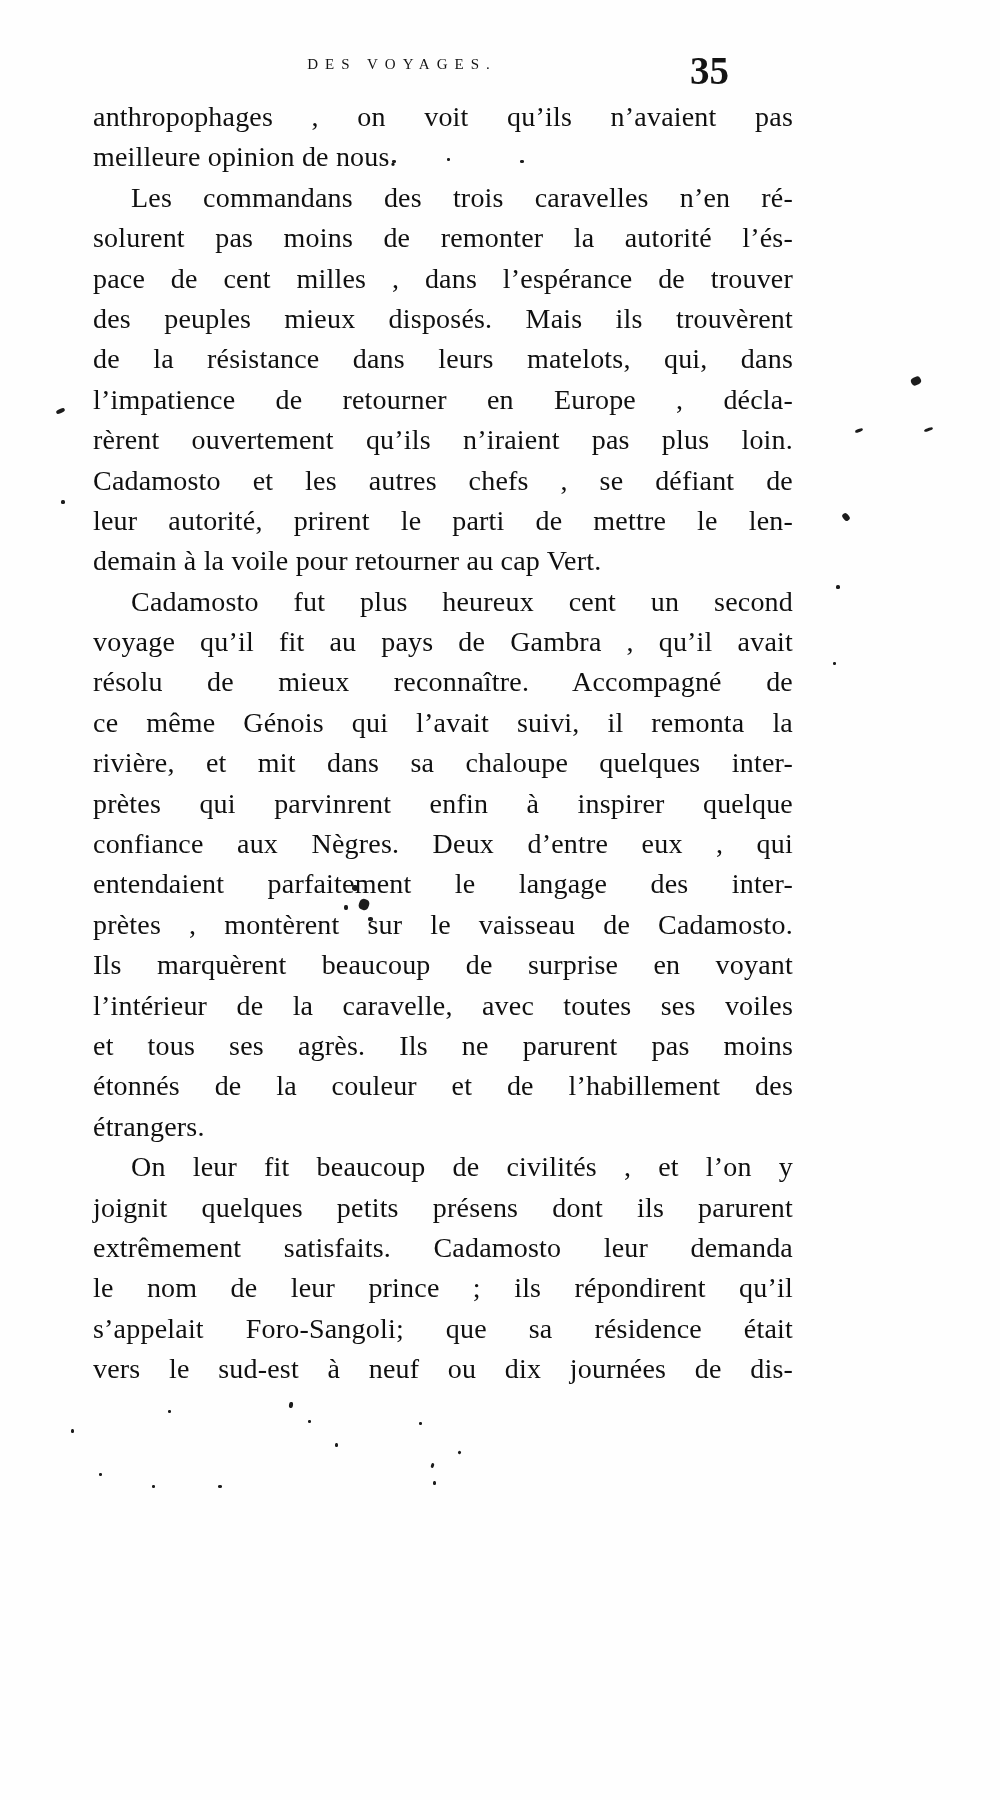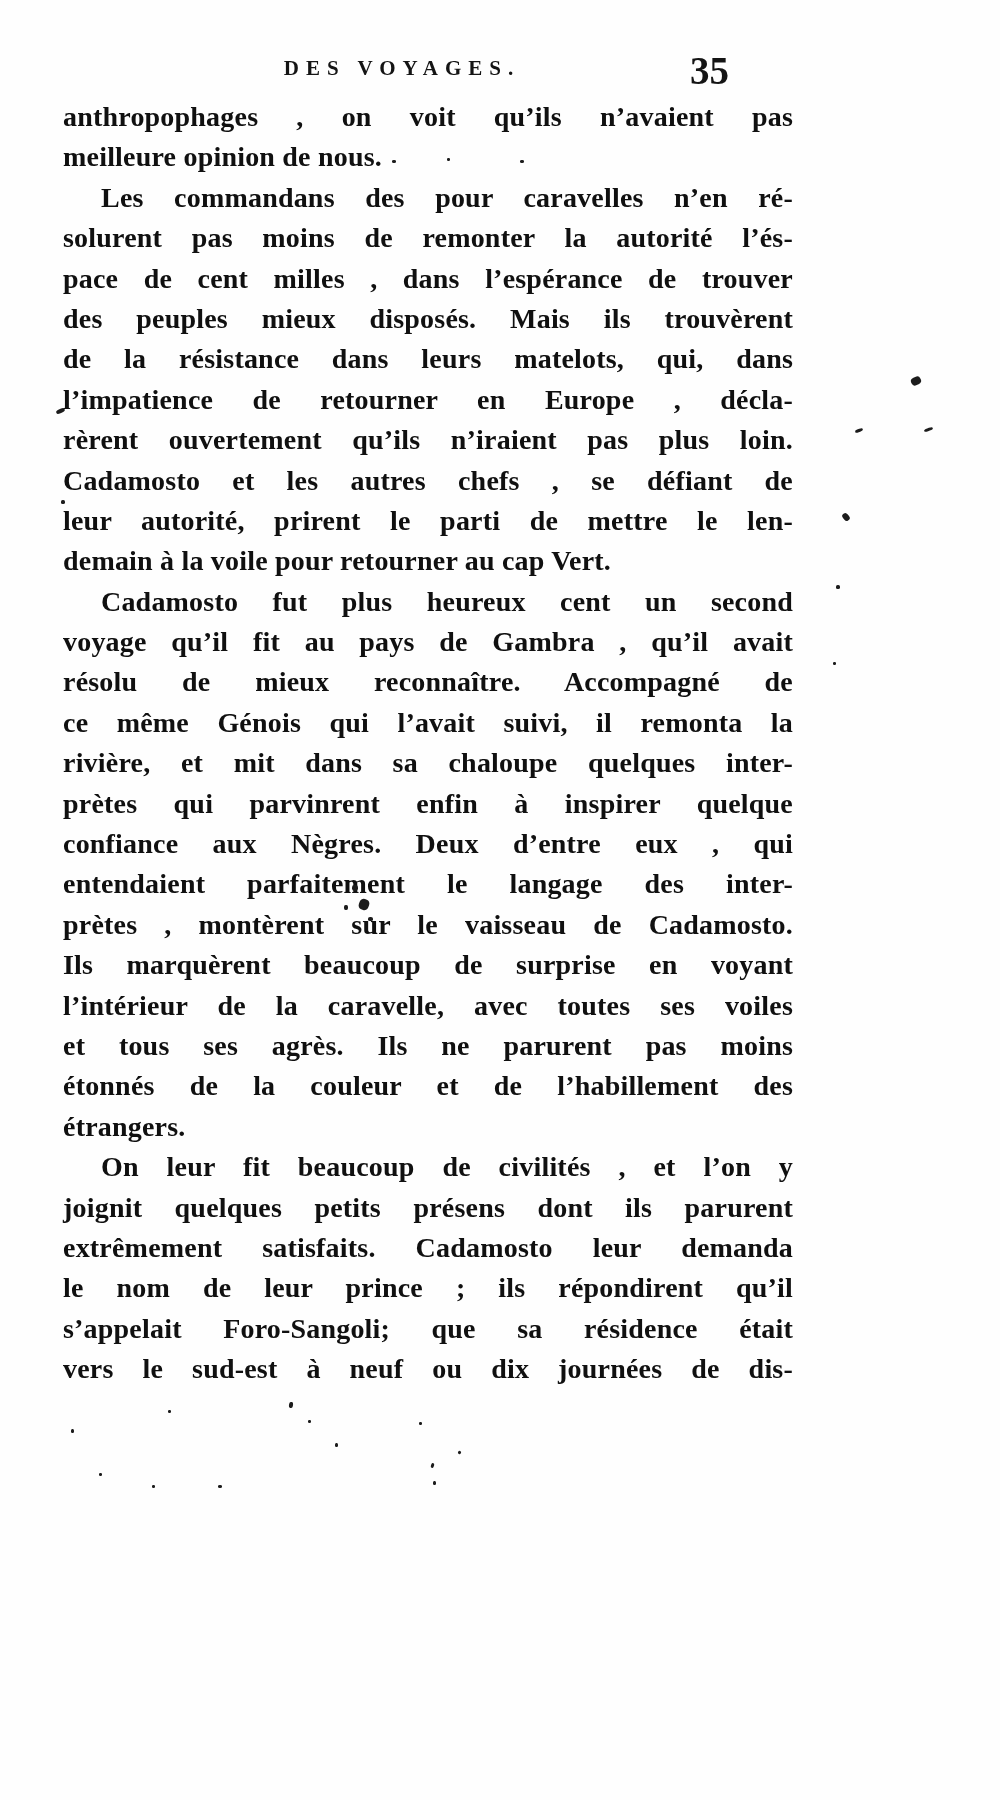--- a/index.html
+++ b/index.html
@@ -16,22 +16,22 @@
     font-family: "Liberation Serif", "DejaVu Serif", serif;
     color: #101010;
   }
   .running-head {
     position: absolute;
     top: 56px;
     left: 63px;
     width: 730px;
     text-align: center;
     transform: translateX(-26px);
-    font-size: 21px;
-    font-weight: bold;
+    font-size: 15px;
+    font-weight: normal;
     letter-spacing: 7px;
     color: #141414;
   }
   .page-number {
     position: absolute;
     top: 48px;
     left: 690px;
     font-size: 39px;
     font-weight: bold;
     color: #141414;
@@ -39,26 +39,27 @@
   .page-text {
     position: absolute;
     top: 97px;
     left: 63px;
     width: 730px;
   }
   .line {
     height: 40.4px;
     line-height: 40.4px;
     font-size: 28px;
-    font-weight: bold;
+    font-weight: normal;
     white-space: nowrap;
     text-align: justify;
     text-align-last: justify;
     overflow: visible;
     letter-spacing: 0.2px;
+    margin-left: 30px;
   }
   .line.indent {
     padding-left: 38px;
   }
   .line.para-end {
     text-align: left;
     text-align-last: left;
   }
   .speck {
     position: absolute;
@@ -68,21 +69,21 @@
 </style>
 </head>
 <body>
 
 <div class="page">
   <div class="running-head">DES VOYAGES.</div>
   <div class="page-number">35</div>
   <div class="page-text">
       <div class="line">anthropophages , on voit qu’ils n’avaient pas</div>
       <div class="line para-end">meilleure opinion de nous.</div>
-      <div class="line indent">Les commandans des pour caravelles n’en ré-</div>
+      <div class="line indent">Les commandans des trois caravelles n’en ré-</div>
       <div class="line">solurent pas moins de remonter la autorité l’és-</div>
       <div class="line">pace de cent milles , dans l’espérance de trouver</div>
       <div class="line">des peuples mieux disposés. Mais ils trouvèrent</div>
       <div class="line">de la résistance dans leurs matelots, qui, dans</div>
       <div class="line">l’impatience de retourner en Europe , décla-</div>
       <div class="line">rèrent ouvertement qu’ils n’iraient pas plus loin.</div>
       <div class="line">Cadamosto et les autres chefs , se défiant de</div>
       <div class="line">leur autorité, prirent le parti de mettre le len-</div>
       <div class="line para-end">demain à la voile pour retourner au cap Vert.</div>
       <div class="line indent">Cadamosto fut plus heureux cent un second</div>

